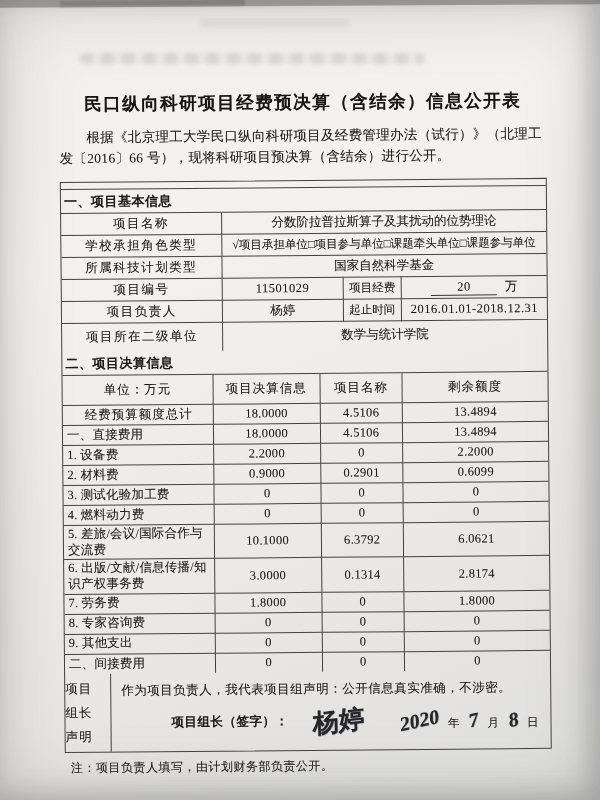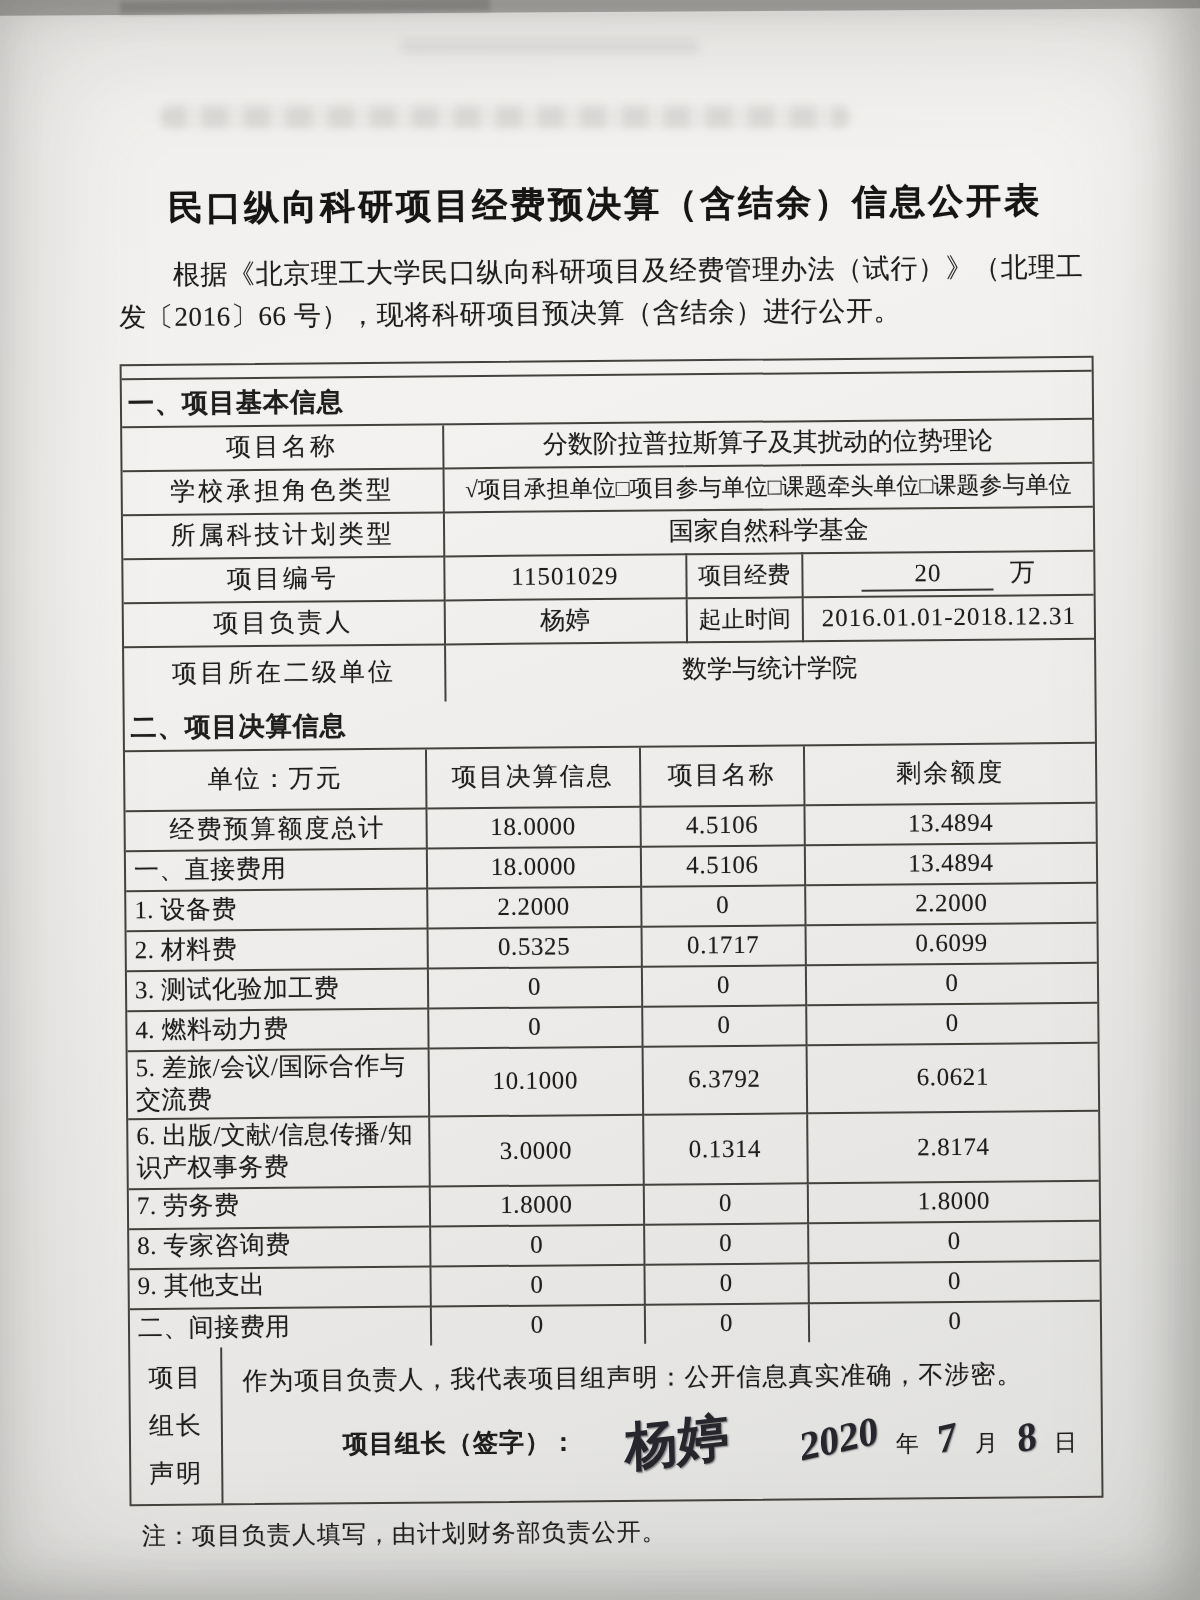--- a/index.html
+++ b/index.html
@@ -59,21 +59,21 @@
 
   
   .t2 th { height:30px; font-size:12.5px; letter-spacing:1px; padding:1px 2px; }
   .t2 td { height:20px; font-size:12.5px; text-align:center; padding:1px 2px; letter-spacing:0.3px; }
   .t2 td.lab { text-align:left; padding:1px 2px 1px 4px; line-height:1.25; letter-spacing:0.2px; }
   .t2 td.lab.center { text-align:center; letter-spacing:1px; }
 
   
   .decl { display:flex; min-height:78px; }
   .decl-side { width:46px; border-right:1px solid #45423e; display:flex; flex-direction:column;
-    justify-content:center; align-items:center; gap:7px; font-size:12.5px; letter-spacing:1px; }
+    justify-content:center; align-items:flex-start; gap:7px; font-size:12.5px; letter-spacing:1px; }
   .decl-main { flex:1; padding:9px 8px 4px 10px; }
   .decl-statement { font-size:12.5px; letter-spacing:0.5px; }
   .decl-sign-row { display:flex; align-items:center; margin-top:6px; padding-left:50px; }
   .sign-label { font-size:12.5px; font-weight:bold; letter-spacing:0.5px; }
   .signature { margin-left:24px; display:inline-block; font-size:26px; font-weight:bold;
     color:#26262c; transform:rotate(-6deg) skewX(-5deg);
     text-shadow:0.6px 0.6px 0.8px rgba(38,38,44,0.55); }
   .date-group { margin-left:auto; display:flex; align-items:baseline; gap:9px;
     padding-right:4px; font-size:11.5px; }
   .hand-num { display:inline-block; font-size:20px; font-weight:bold; color:#26262c;
@@ -170,22 +170,22 @@
           <td>13.4894</td>
         </tr>
         <tr>
           <td class="lab">1. 设备费</td>
           <td>2.2000</td>
           <td>0</td>
           <td>2.2000</td>
         </tr>
         <tr>
           <td class="lab">2. 材料费</td>
-          <td>0.5325</td>
-          <td>0.1717</td>
+          <td>0.9000</td>
+          <td>0.2901</td>
           <td>0.6099</td>
         </tr>
         <tr>
           <td class="lab">3. 测试化验加工费</td>
           <td>0</td>
           <td>0</td>
           <td>0</td>
         </tr>
         <tr>
           <td class="lab">4. 燃料动力费</td>

